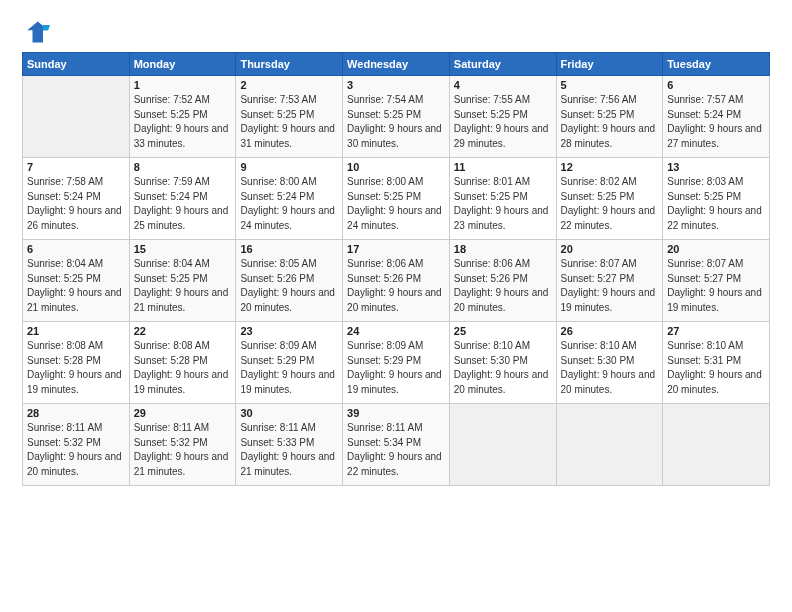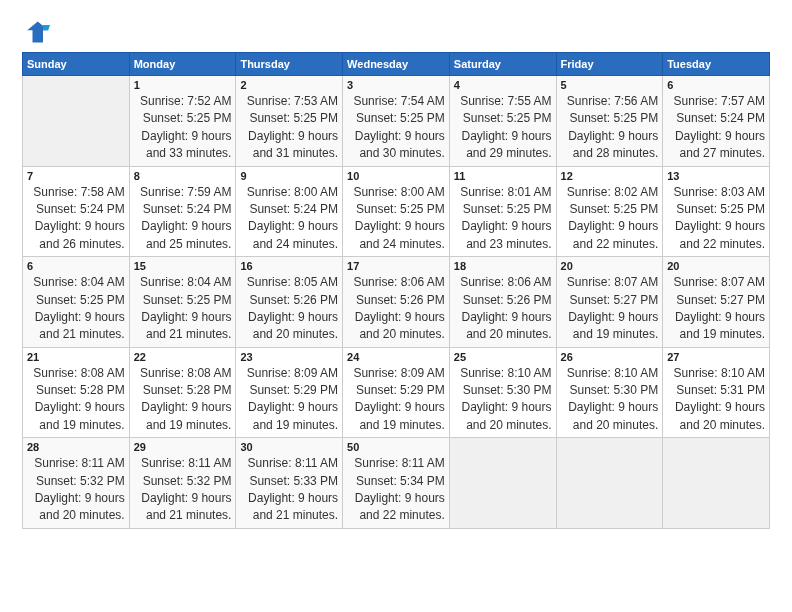--- a/index.html
+++ b/index.html
@@ -79,24 +79,23 @@
       background: #f9f9f9;
     }
     .day-num {
       font-weight: bold;
       font-size: 11px;
       color: #222;
       display: block;
       margin-bottom: 2px;
     }
     .day-info {
-      font-size: 12px;
+      font-size: 10px;
       color: #333;
       line-height: 1.45;
-      text-align: right;
     }
     .empty-cell {
       background: #f0f0f0 !important;
     }
     .last-row td {
       height: 72px;
     }
   </style>
 </head>
 <body>
@@ -256,21 +255,21 @@
           </td>
           <td>
             <span class="day-num">29</span>
             <div class="day-info">Sunrise: 8:11 AM<br>Sunset: 5:32 PM<br>Daylight: 9 hours and 21 minutes.</div>
           </td>
           <td>
             <span class="day-num">30</span>
             <div class="day-info">Sunrise: 8:11 AM<br>Sunset: 5:33 PM<br>Daylight: 9 hours and 21 minutes.</div>
           </td>
           <td>
-            <span class="day-num">50</span>
+            <span class="day-num">39</span>
             <div class="day-info">Sunrise: 8:11 AM<br>Sunset: 5:34 PM<br>Daylight: 9 hours and 22 minutes.</div>
           </td>
           <td class="empty-cell"></td>
           <td class="empty-cell"></td>
           <td class="empty-cell"></td>
         </tr>
       </tbody>
   </table>
 </div>
 

